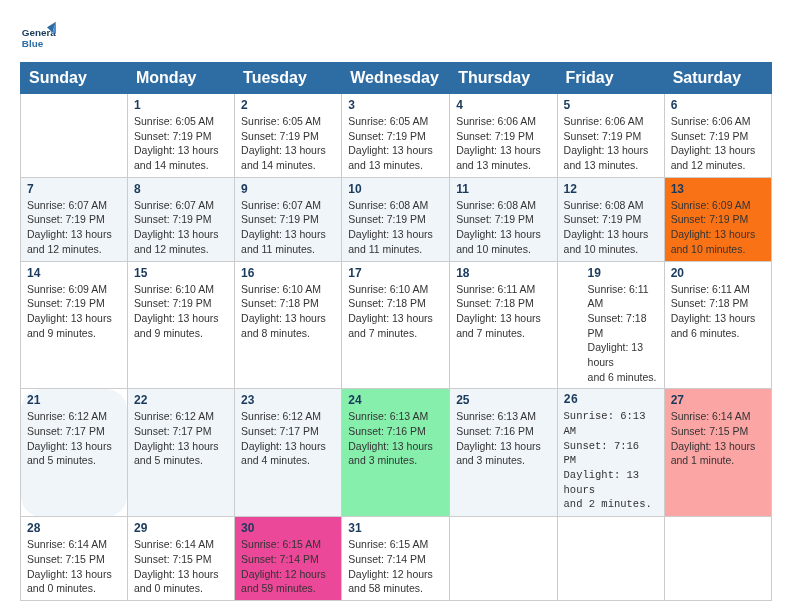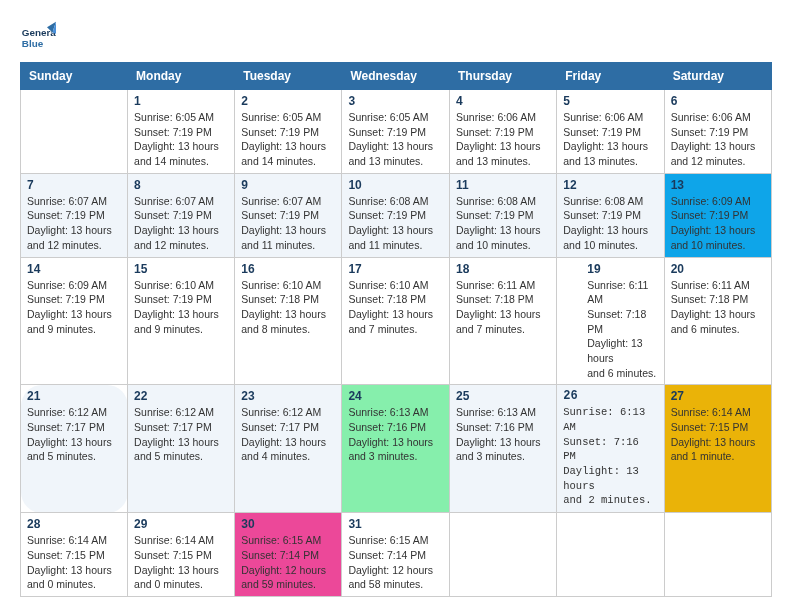--- a/index.html
+++ b/index.html
@@ -42,21 +42,21 @@
     .calendar-table {
       width: 100%;
       border-collapse: collapse;
       font-size: 11px;
     }
     .calendar-table th {
       background-color: #2e6da4;
       color: #fff;
       text-align: left;
       padding: 6px 8px;
-      font-size: 12px;
+      font-size: 16px;
       font-weight: bold;
       border: 1px solid #2e6da4;
     }
     .calendar-table td {
       border: 1px solid #ccc;
       vertical-align: top;
       padding: 4px 6px;
       width: 108px;
       min-height: 80px;
       height: 80px;
@@ -202,21 +202,21 @@
 Daylight: 13 hours
 and 10 minutes.</div>
         </td>
         <td style="background-color: rgb(240, 245, 250);">
           <span class="day-number">12</span>
           <div class="day-info" style="white-space: pre-line;">Sunrise: 6:08 AM
 Sunset: 7:19 PM
 Daylight: 13 hours
 and 10 minutes.</div>
         </td>
-        <td style="background-color: #0ea5e9;">
+        <td style="background-color: #f97316;">
           <span class="day-number">13</span>
           <div class="day-info" style="white-space: pre-line;">Sunrise: 6:09 AM
 Sunset: 7:19 PM
 Daylight: 13 hours
 and 10 minutes.</div>
         </td>
       </tr>
       <tr>
         <td style="background-color: rgb(255, 255, 255);">
           <span class="day-number">14</span>
@@ -304,21 +304,21 @@
 Daylight: 13 hours
 and 3 minutes.</div>
         </td>
         <td style="background-color: rgb(240, 245, 250); font-family: Liberation Mono, monospace;">
           <span class="day-number">26</span>
           <div class="day-info" style="white-space: pre-line;">Sunrise: 6:13 AM
 Sunset: 7:16 PM
 Daylight: 13 hours
 and 2 minutes.</div>
         </td>
-        <td style="background-color: #eab308;">
+        <td style="background-color: #fca5a5;">
           <span class="day-number">27</span>
           <div class="day-info" style="white-space: pre-line;">Sunrise: 6:14 AM
 Sunset: 7:15 PM
 Daylight: 13 hours
 and 1 minute.</div>
         </td>
       </tr>
       <tr>
         <td style="background-color: rgb(255, 255, 255);">
           <span class="day-number">28</span>

